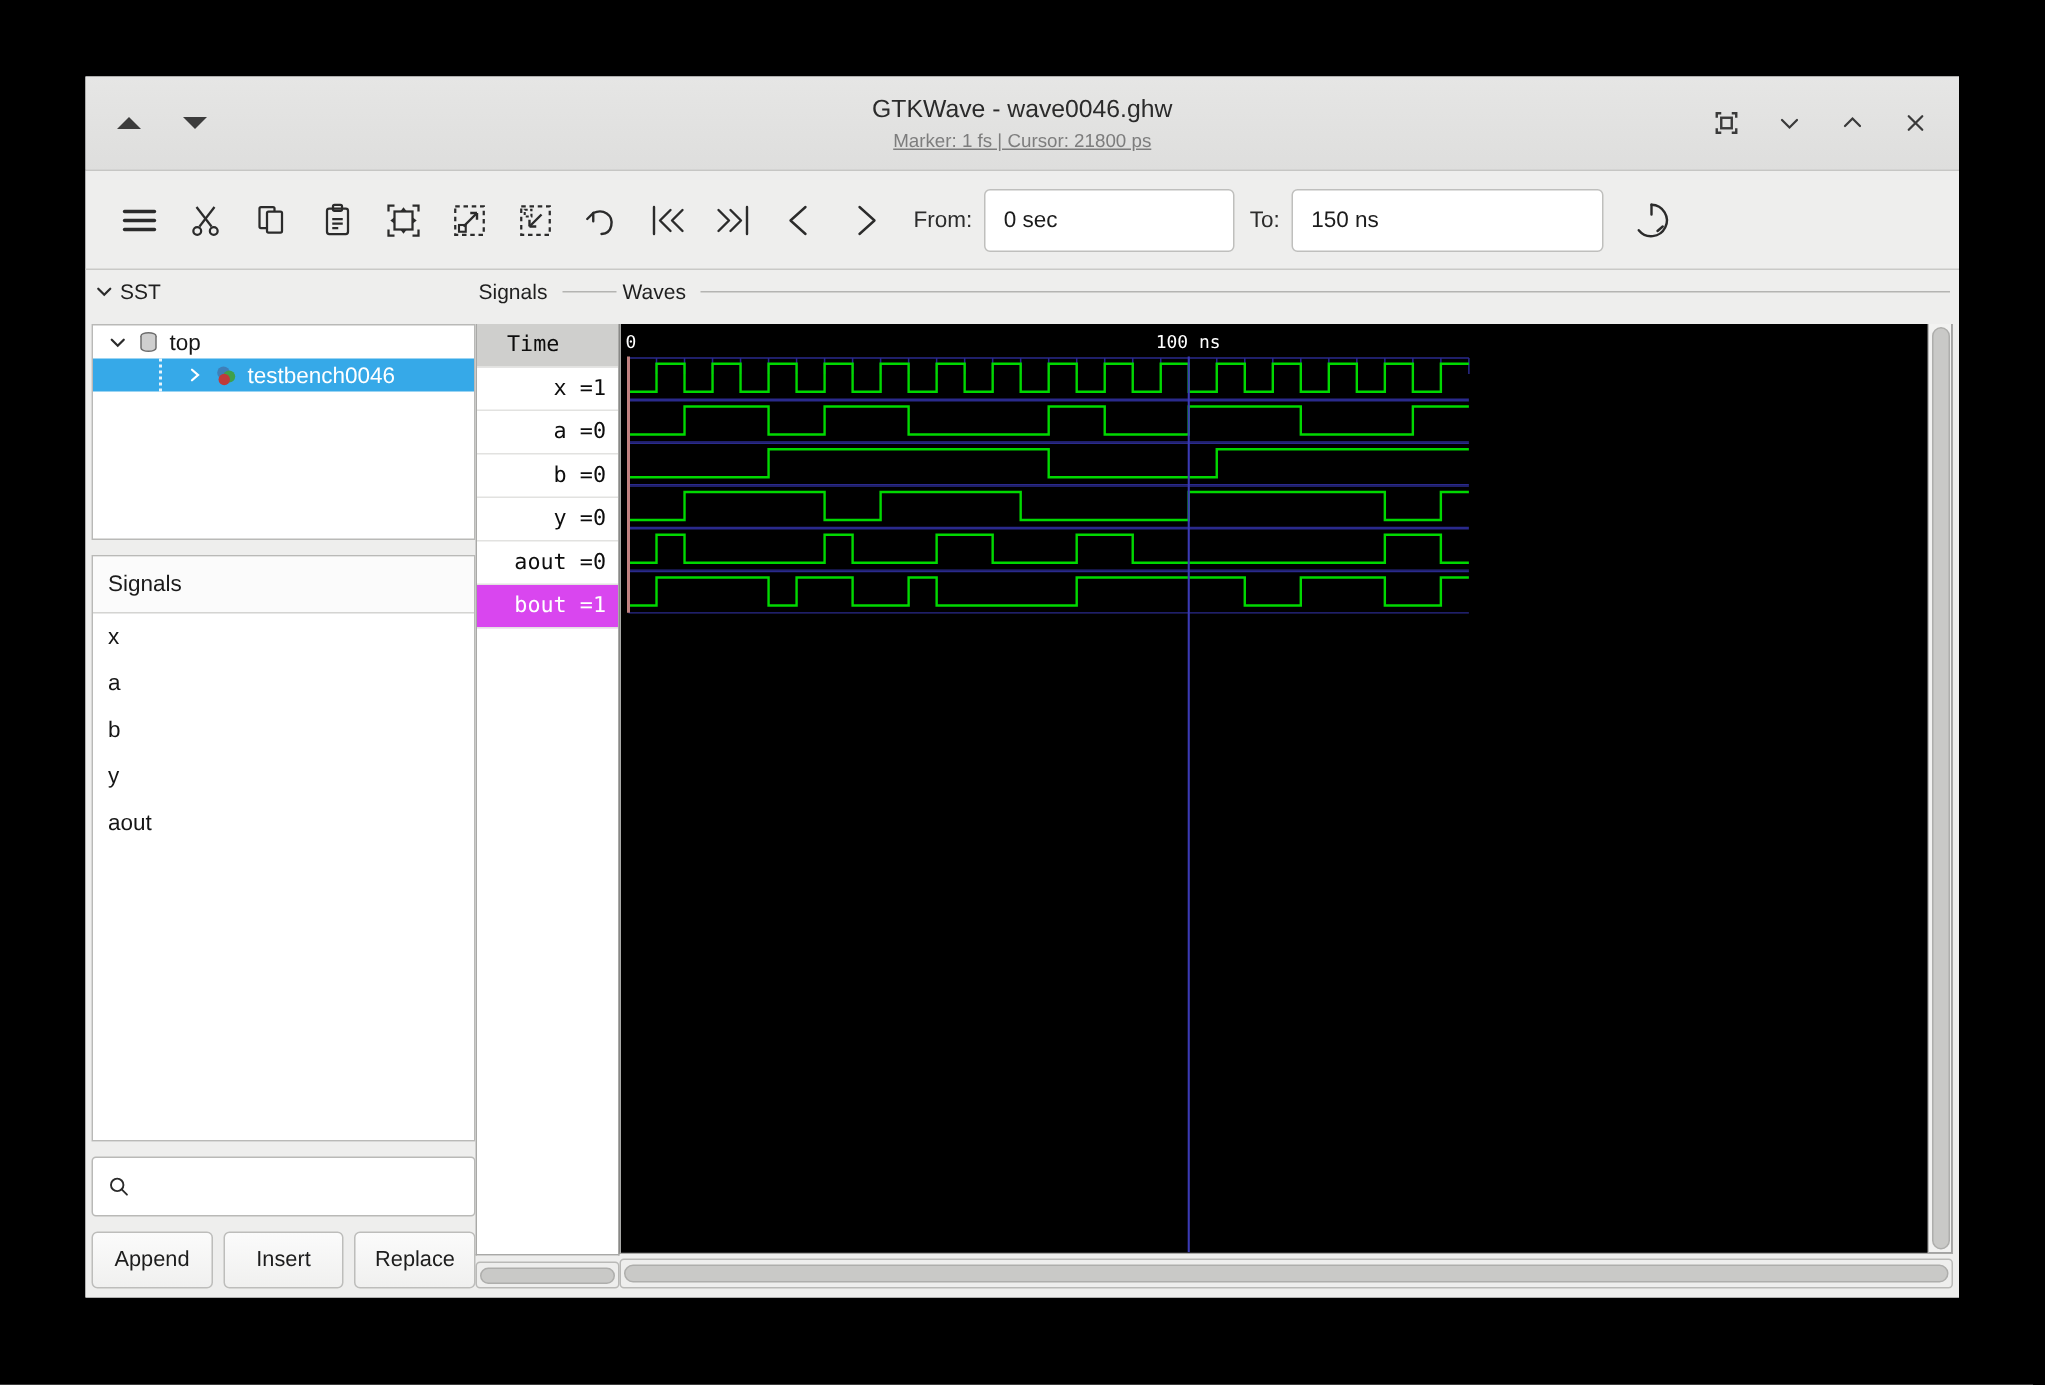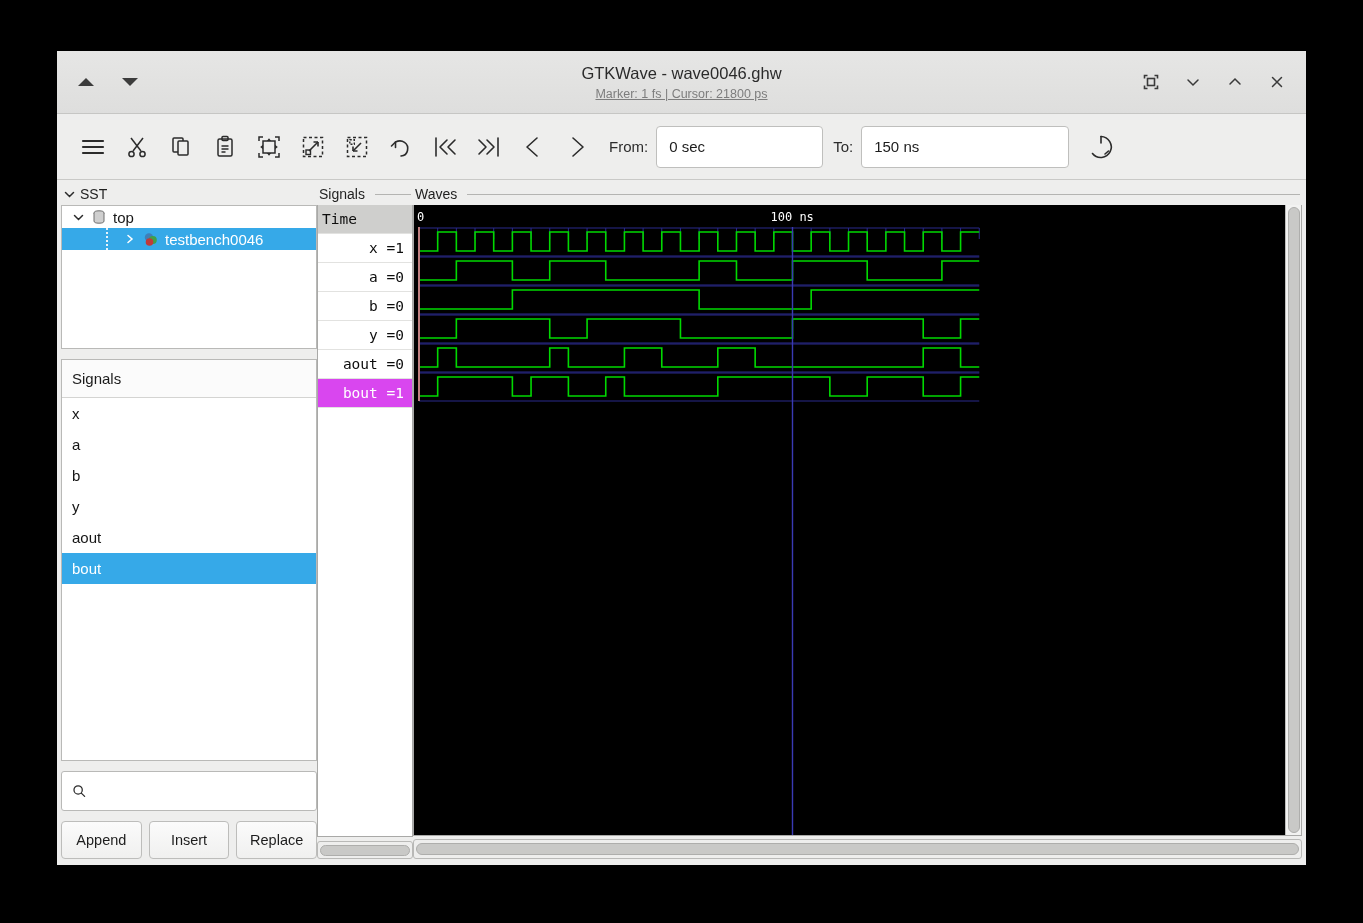--- a/index.html
+++ b/index.html
@@ -59,21 +59,21 @@
     font-size: 15px; color: #1c1c1c;
   }
   #from-input { width: 167px; }
   #to-input { width: 208px; }
 
   
   #body { flex: 1 1 auto; display: flex; min-height: 0; background: #eeeeed; padding: 0; }
 
   
   #leftcol { width: 260px; flex: 0 0 auto; display: flex; flex-direction: column; padding: 4px 0 6px 4px; }
-  .panel-caption { font-size: 14px; color: #1f1f1f; padding: 2px 0 3px 2px; display: flex; align-items: center; gap: 4px; }
+  .panel-caption { font-size: 14px; color: #1f1f1f; padding: 2px 0 14px 2px; display: flex; align-items: center; gap: 4px; }
 
   #sst-box {
     height: 144px; background: #ffffff; border: 1px solid #b9b9b7;
     overflow: hidden; flex: 0 0 auto;
   }
   .tree-row { height: 22px; display: flex; align-items: center; font-size: 15px; color: #171717; padding-left: 10px; gap: 6px; cursor: pointer; }
   .tree-row.sel { background: #36a9e8; color: #ffffff; }
   .tree-row.indent { padding-left: 44px; }
   .dotline { width: 10px; height: 22px; border-left: 2px dotted #8f8f8f; margin-right: 2px; }
   .tree-row.sel .dotline { border-left-color: #e8f4fb; }
@@ -106,21 +106,21 @@
     display: flex; align-items: center; justify-content: center;
     font-family: inherit;
   }
 
   
   #namecol { width: 96px; flex: 0 0 auto; display: flex; flex-direction: column; padding: 4px 0 6px 0; }
   #namecol-body { flex: 1 1 auto; background: #ffffff; border: 1px solid #a9a9a7; border-top: 0; display: flex; flex-direction: column; min-height: 0; overflow: hidden; }
   .nm-row { height: 29px; flex: 0 0 auto; display: flex; align-items: center; justify-content: flex-end;
             padding-right: 8px; font-family: "DejaVu Sans Mono", monospace; font-size: 14.5px;
             color: #0d0d0d; border-bottom: 1px solid #e2e2e0; cursor: pointer; }
-  .nm-row.header { background: #cfcfcd; justify-content: flex-start; padding-left: 4px; font-weight: normal; }
+  .nm-row.header { background: #cfcfcd; justify-content: flex-start; padding-left: 20px; font-weight: normal; }
   .nm-row.sel { background: #d946ef; color: #ffffff; }
   .nm-fill { flex: 1 1 auto; background: #ffffff; }
   .hscroll-stub { height: 18px; flex: 0 0 auto; background: #eeeeed; border: 1px solid #b9b9b7; border-radius: 3px; display: flex; align-items: center; padding: 0 2px; margin-top: 4px; }
   .hscroll-thumb { height: 11px; flex: 1 1 auto; background: #c9c9c7; border: 1px solid #aeaeac; border-radius: 6px; }
 
   
   #wavecol { flex: 1 1 auto; display: flex; flex-direction: column; padding: 4px 4px 6px 0; min-width: 0; }
   #wave-outer { flex: 1 1 auto; display: flex; min-height: 0; border: 1px solid #a9a9a7; border-top: 0; background: #000000; }
   #wave-canvas-wrap { flex: 1 1 auto; position: relative; background: #000000; overflow: hidden; }
   #vscroll { width: 16px; flex: 0 0 auto; background: #f2f2f1; border-left: 1px solid #bdbdbb; padding: 2px 2px; }
@@ -360,23 +360,20 @@
               <span>a</span>
             </div>
           <div class="sig-row">
               <span>b</span>
             </div>
           <div class="sig-row">
               <span>y</span>
             </div>
           <div class="sig-row">
               <span>aout</span>
-            </div>
-          <div class="sig-row sel">
-              <span>bout</span>
             </div>
         </div>
       </div>
 
       <div id="search-box">
         <svg width="16" height="16" viewBox="0 0 16 16">
           <circle cx="6.8" cy="6.8" r="4.6" fill="none" stroke="#2b2b2b" stroke-width="1.4"></circle>
           <path d="M10.3 10.3 L14 14" fill="none" stroke="#2b2b2b" stroke-width="1.4" stroke-linecap="round"></path>
         </svg>
         <input id="search-input" type="text" placeholder="" style="">

